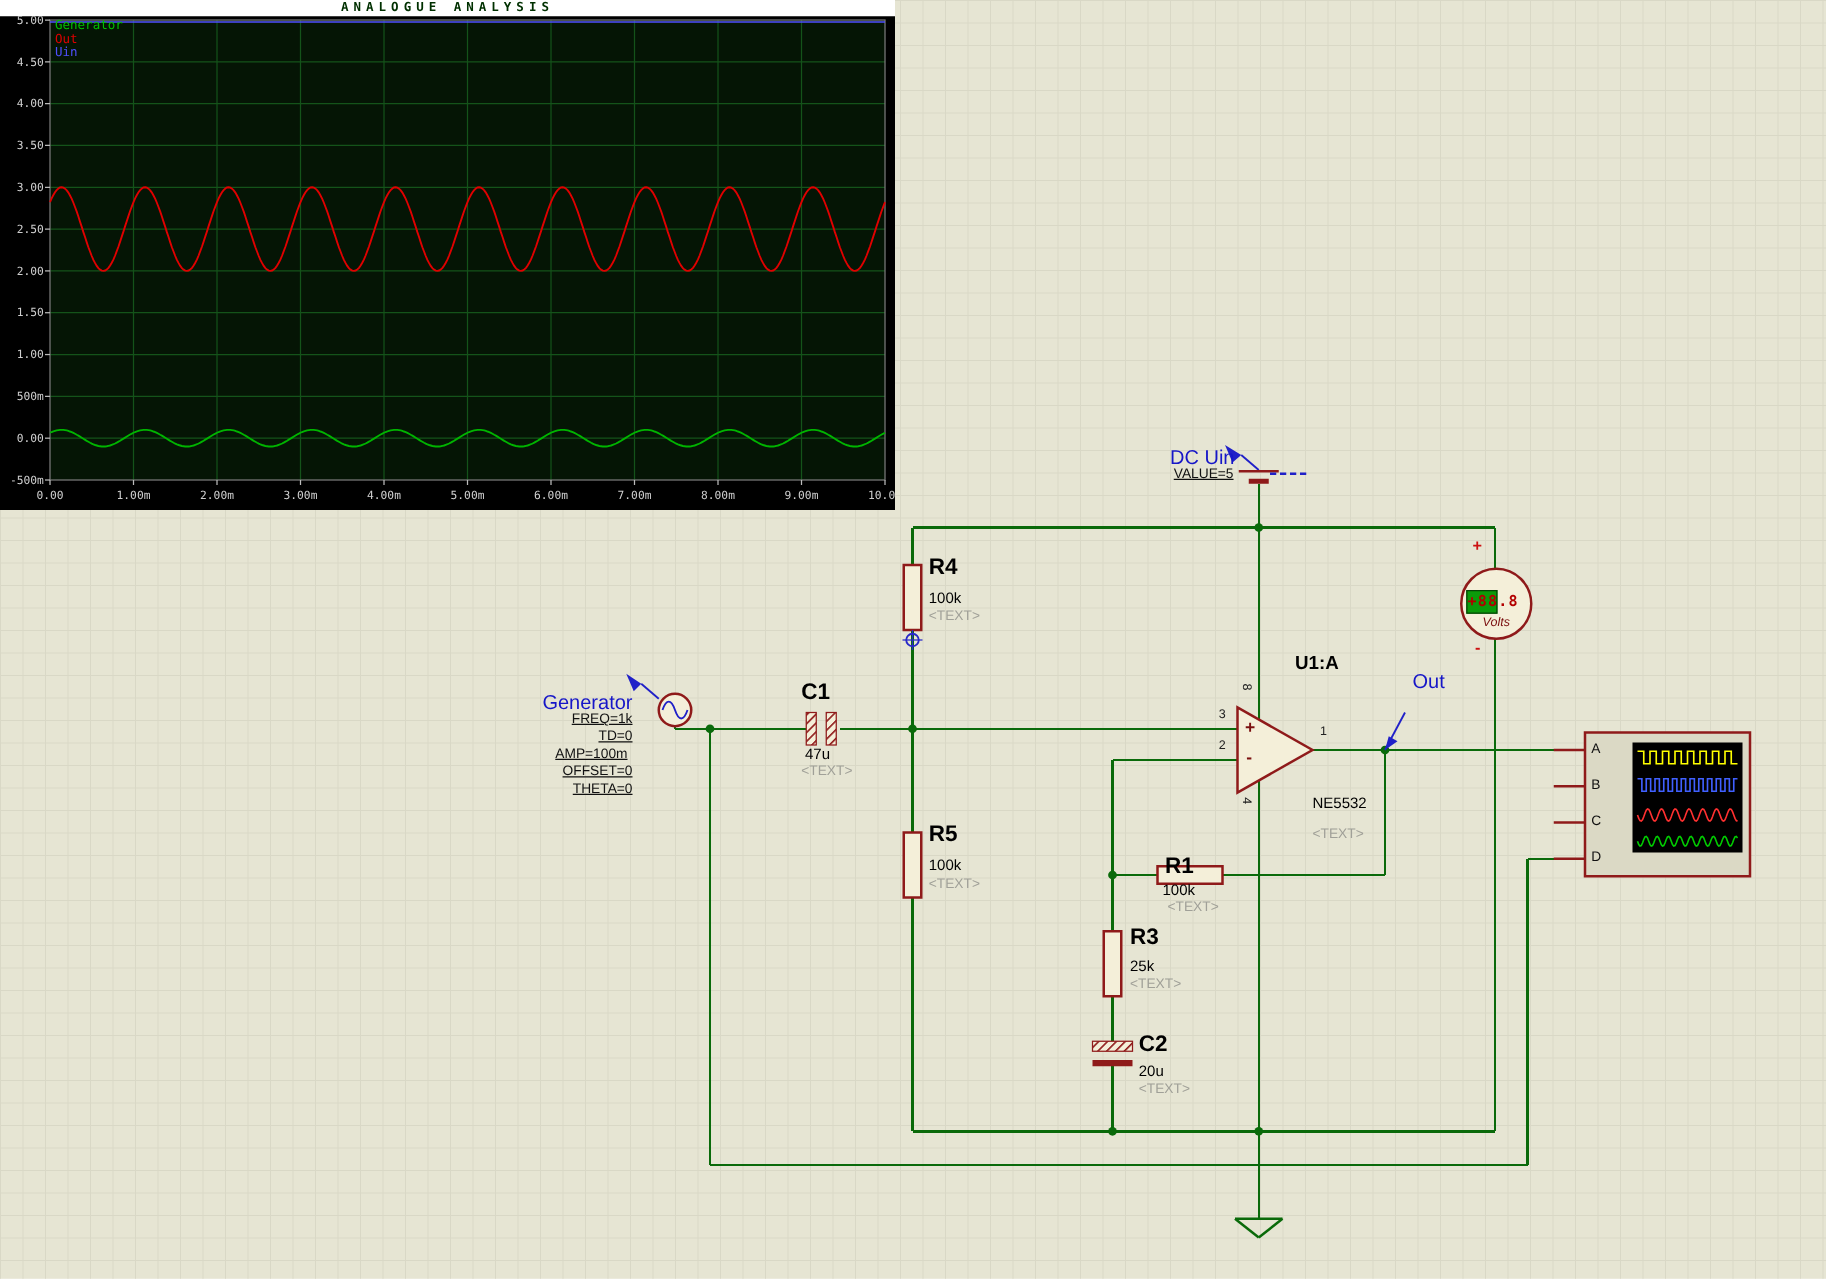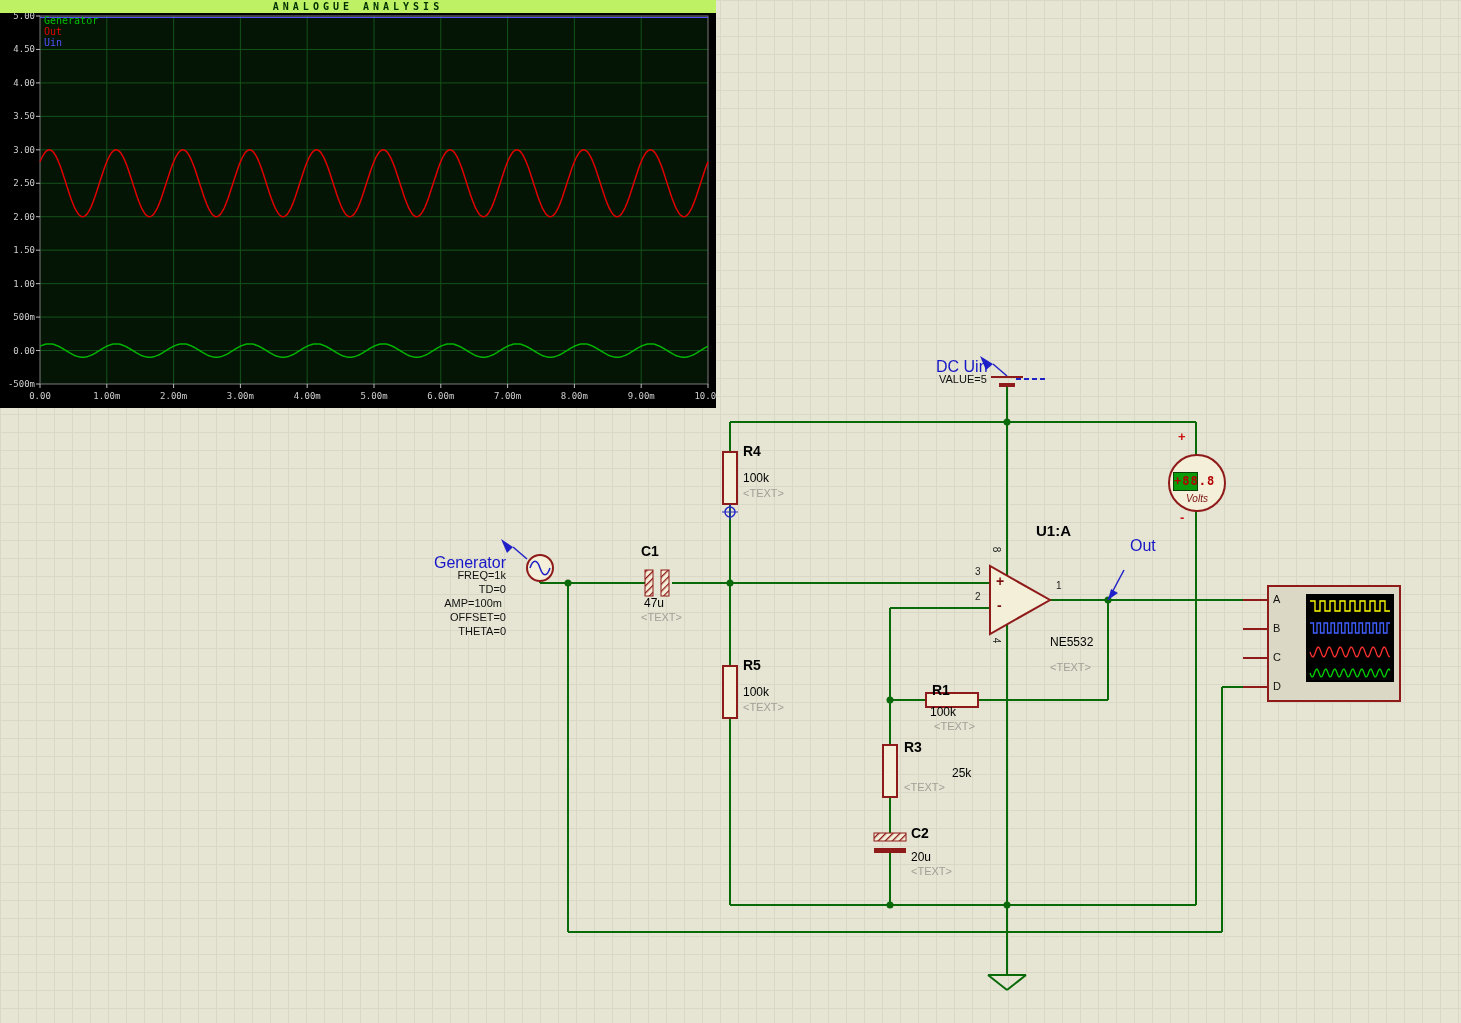--- a/index.html
+++ b/index.html
@@ -8,36 +8,36 @@
     background-color:#e6e5d3;
     background-image:linear-gradient(#d9d8c6 1px,transparent 1px),
                      linear-gradient(90deg,#d9d8c6 1px,transparent 1px);
     background-size:18px 18px;
     font-family:"Liberation Sans",sans-serif;
   }
   #schematic-svg{position:absolute;left:0;top:0;}
   .lbl{position:absolute;white-space:pre;line-height:1.1;}
   .ra{text-align:right;}
   .blue{color:#1616c8;font-size:16px;}
-  .param{font-size:11px;color:#111;}
-  .ref{font-size:14px;font-weight:700;color:#000;}
+  .param{font-size:11px;color:#111;text-decoration:underline;}
+  .ref{font-size:18px;font-weight:700;color:#000;}
   .val{font-size:12px;color:#000;}
   .ptext{font-size:11px;color:#a0a098;}
   .pin{font-size:10px;color:#222;}
   .pinrot{transform:rotate(90deg);}
   .oppin{font-size:14px;font-weight:700;color:#7b1010;}
   .vmsign{font-size:13px;font-weight:700;color:#cc1111;}
   .vmdisp{position:absolute;left:1173px;top:472px;width:25px;height:19px;
     background:#0a9b0a;border:1px solid #064406;box-sizing:border-box;
     color:#b30000;font:700 12px "DejaVu Sans Mono",monospace;
     text-align:center;line-height:17px;letter-spacing:1px;}
   .volts{font-size:10px;font-style:italic;color:#7b1010;text-align:center;}
   .chan{font-size:11px;color:#111;}
   #graph-window{position:absolute;left:0;top:0;width:716px;height:408px;background:#000;}
-  #graph-titlebar{height:13px;background:#bef264;color:#003000;
+  #graph-titlebar{height:13px;background:#ffffff;color:#003000;
     font:700 10px "DejaVu Sans Mono",monospace;letter-spacing:4px;
     text-align:center;line-height:13px;}
   #graph-svg{position:absolute;left:0;top:13px;}
   .tick{font:9px "DejaVu Sans Mono",monospace;fill:#cfcfcf;}
   .legend-item{position:absolute;left:44px;font:10px "DejaVu Sans Mono",monospace;}
   .leg-green{color:#00c000;}
   .leg-red{color:#e00000;}
   .leg-blue{color:#5050ff;}
   .comp{fill:#f4efd9;stroke:#8f1a1a;stroke-width:2;}
 </style>
@@ -189,21 +189,21 @@
 
   <div class="lbl ref" style="left:743px;top:658px">R5</div>
   <div class="lbl val" style="left:743px;top:686px">100k</div>
   <div class="lbl ptext" style="left:743px;top:701px">&lt;TEXT&gt;</div>
 
   <div class="lbl ref" style="left:932px;top:683px">R1</div>
   <div class="lbl val" style="left:930px;top:706px">100k</div>
   <div class="lbl ptext" style="left:934px;top:720px">&lt;TEXT&gt;</div>
 
   <div class="lbl ref" style="left:904px;top:740px">R3</div>
-  <div class="lbl val" style="left:952px;top:767px">25k</div>
+  <div class="lbl val" style="left:904px;top:767px">25k</div>
   <div class="lbl ptext" style="left:904px;top:781px">&lt;TEXT&gt;</div>
 
   <div class="lbl ref" style="left:911px;top:826px">C2</div>
   <div class="lbl val" style="left:911px;top:851px">20u</div>
   <div class="lbl ptext" style="left:911px;top:865px">&lt;TEXT&gt;</div>
 
   <div class="lbl ref" style="left:1036px;top:523px;font-size:15px">U1:A</div>
   <div class="lbl val" style="left:1050px;top:636px">NE5532</div>
   <div class="lbl ptext" style="left:1050px;top:661px">&lt;TEXT&gt;</div>
   <div class="lbl oppin" style="left:996px;top:574px">+</div>

